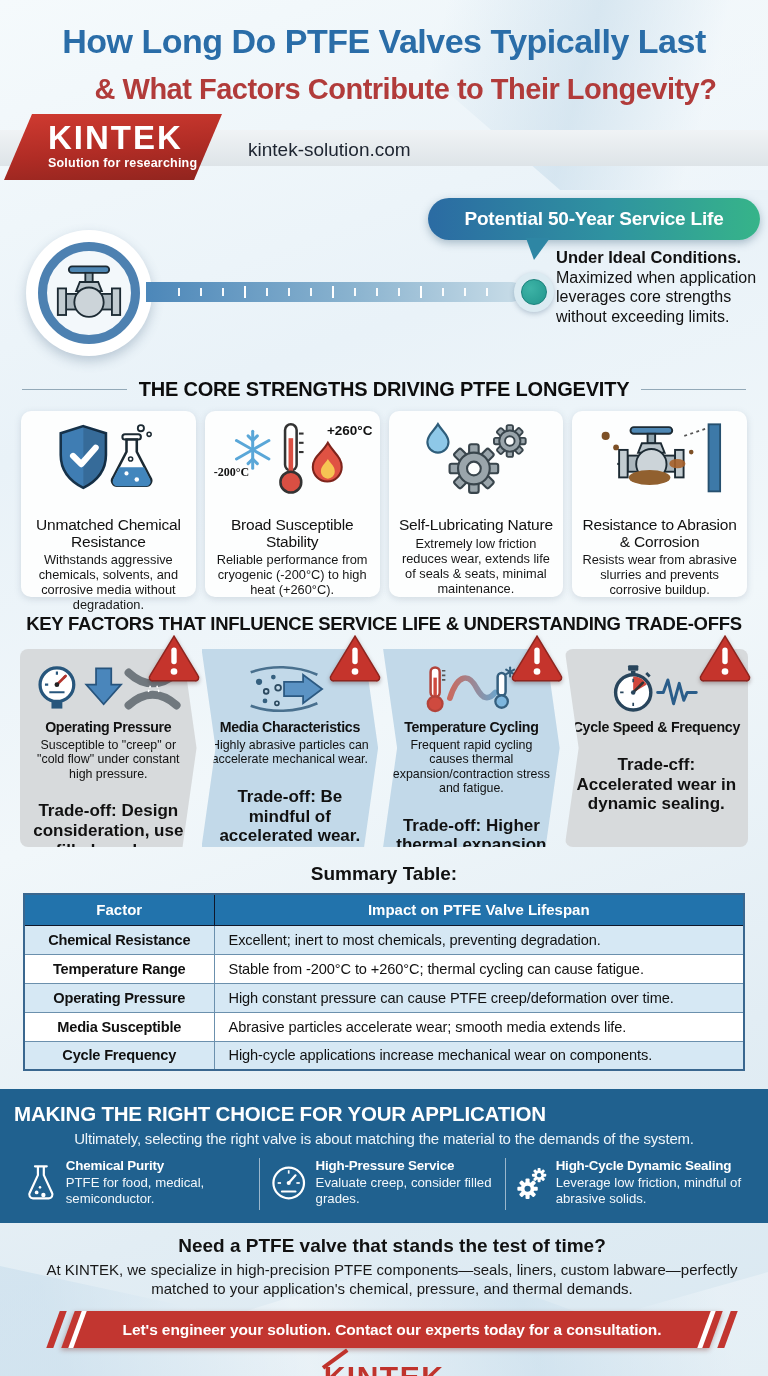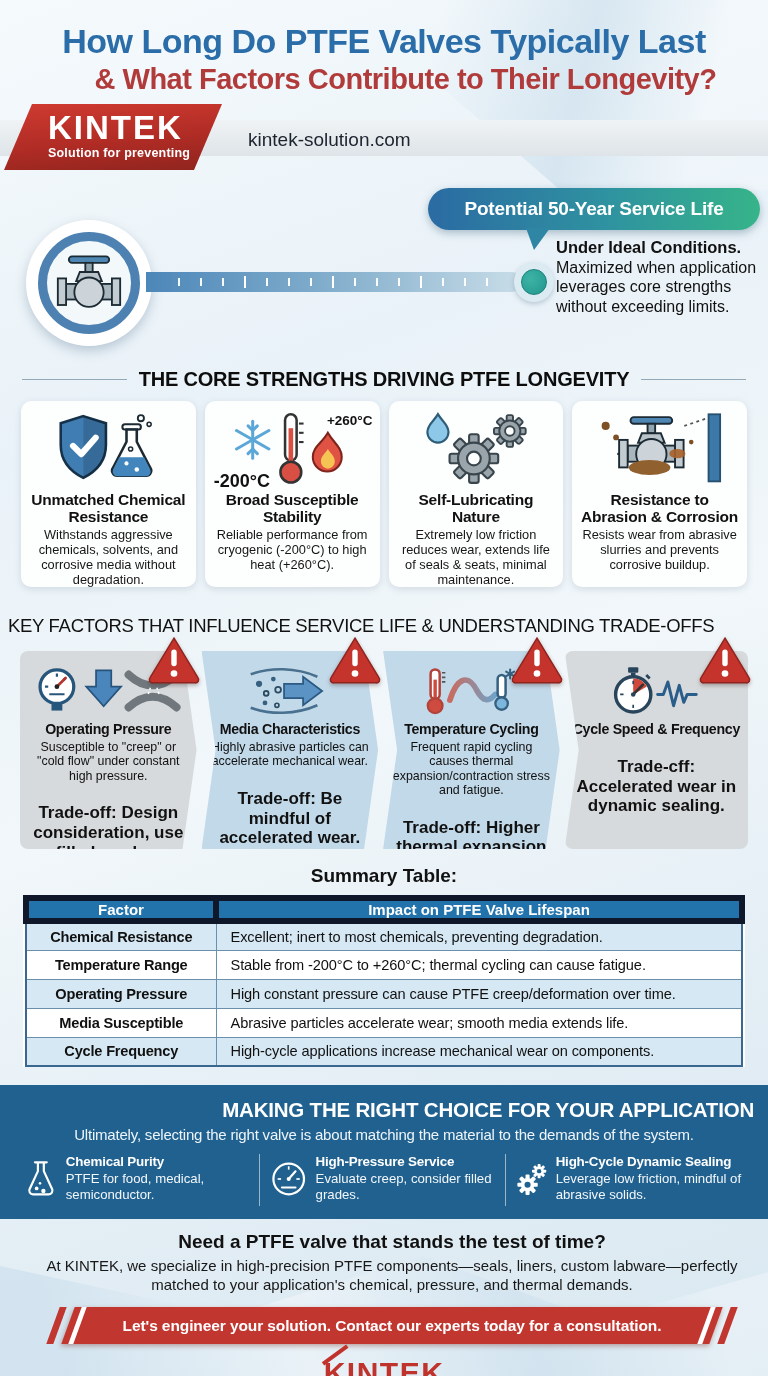--- a/index.html
+++ b/index.html
@@ -13,21 +13,21 @@
     background:linear-gradient(105deg, rgba(255,255,255,0) 35%, rgba(196,218,233,.55) 62%, rgba(255,255,255,.25) 85%);
     clip-path:polygon(18% 0,100% 0,100% 100%,60% 100%); }
   .deco-bottom { position:absolute; bottom:0; left:0; width:768px; height:200px; z-index:0;
     background:linear-gradient(75deg, rgba(199,221,236,.55) 8%, rgba(255,255,255,.35) 38%, rgba(199,221,236,.45) 66%, rgba(255,255,255,.3) 90%);
     clip-path:polygon(0 45%, 30% 70%, 55% 40%, 78% 72%, 100% 48%, 100% 100%, 0 100%); }
   .z { position:relative; z-index:1; }
 
   
   .header { padding-top:22px; text-align:center; }
   .title1 { font-size:34px; font-weight:bold; letter-spacing:-0.5px; color:#2a6da8; }
-  .title2 { font-size:29px; font-weight:bold; letter-spacing:-0.5px; color:#b13b3a; margin-top:2px;padding-left:43px; }
+  .title2 { font-size:29px; font-weight:bold; letter-spacing:-0.5px; color:#b13b3a; margin-top:12px;padding-left:43px; }
 
   
   .brandbar { position:relative; height:68px; margin-top:8px; }
   .strip { position:absolute; left:0; right:0; top:16px; height:36px;
     background:linear-gradient(#f0f3f5,#dee4e8); }
   .ribbon { position:absolute; left:4px; top:0; width:218px; height:66px;
     background:linear-gradient(175deg,#d03b31 0%,#b02c25 55%,#8f241e 100%);
     clip-path:polygon(28px 0,100% 0,calc(100% - 28px) 100%,0 100%);
     color:#fff; padding:7px 0 0 44px; }
   .ribbon-name { font-size:33px; font-weight:bold; letter-spacing:2px; line-height:1; }
@@ -56,59 +56,59 @@
   .badge-tail { position:absolute; left:526px; top:50px; width:0; height:0;
     border-left:8px solid transparent; border-right:16px solid transparent; border-top:22px solid #2e86a4; }
   .note { position:absolute; left:556px; top:60px; width:208px; }
   .note-title { font-size:16.5px; font-weight:bold; line-height:1.2; }
   .note-body { font-size:16px; line-height:1.22; }
 
   
   .sec-heading { display:flex; align-items:center; gap:12px; margin:14px 22px 10px; font-weight:bold; font-size:20px;
     letter-spacing:-0.2px; color:#0d0d0d; white-space:nowrap; justify-content:center; }
   .sec-heading.lines::before, .sec-heading.lines::after { content:""; flex:1; height:1.5px; background:#93a9b8; }
-  .sec-heading2 { font-weight:normal; font-size:18.5px; letter-spacing:-0.3px; margin:28px 8px 10px; white-space:nowrap; }
+  .sec-heading2 { text-align:center; font-weight:bold; font-size:18.5px; letter-spacing:-0.3px; margin:16px 8px 10px; white-space:nowrap; }
 
   
   .cards4 { display:flex; gap:9px; padding:0 21px; }
   .cs-card { flex:1; background:#fdfefe; border-radius:10px; box-shadow:0 2px 7px rgba(100,120,140,.22);
     padding:10px 7px 8px; text-align:center; height:186px; }
   .cs-icon { height:76px; display:flex; align-items:center; justify-content:center; position:relative; }
-  .cs-title { font-size:15.5px; font-weight:bold; line-height:1.08; margin:5px 0 3px; letter-spacing:-0.2px; }
+  .cs-title { font-size:15.5px; font-weight:normal; line-height:1.08; margin:20px 0 3px; letter-spacing:-0.2px; }
   .cs-desc { font-size:12.8px; line-height:1.17; color:#161616; }
   .t-high { position:absolute; right:0px; top:2px; font-size:13.5px; font-weight:bold; }
-  .t-low  { position:absolute; left:2px; top:60px; font-size:18px; font-weight:bold; }
+  .t-low  { position:absolute; left:2px; top:44px; font-size:12px; font-weight:bold;font-family:Liberation Serif, serif; }
 
   
   .kf-row { display:flex; gap:5px; padding:0 20px; margin-top:14px; }
   .kf-wrap { flex:1; position:relative; }
   .kf-card { height:198px; padding:12px 8px 6px; text-align:center; }
   .kf-gray { background:#d7dadc; }
   .kf-blue { background:#c2d9e9; }
   .clip-first { clip-path:polygon(0 0,calc(100% - 14px) 0,100% 50%,calc(100% - 14px) 100%,0 100%); border-radius:8px; }
   .clip-mid   { clip-path:polygon(0 0,calc(100% - 14px) 0,100% 50%,calc(100% - 14px) 100%,0 100%,14px 50%); }
   .clip-last  { clip-path:polygon(0 0,100% 0,100% 100%,0 100%,14px 50%); border-radius:8px; }
   .kf-icon { height:56px; display:flex; align-items:center; justify-content:center; }
   .kf-title { font-size:14.2px; font-weight:bold; white-space:nowrap; margin-top:2px; letter-spacing:-0.3px; }
   .kf-desc { font-size:12.4px; line-height:1.16; margin-top:3px; }
   .kf-trade { font-size:17px; line-height:1.16; margin-top:20px;font-weight:bold; }
   .warning { position:absolute; top:-16px; right:-4px; width:54px; height:50px; filter:drop-shadow(0 2px 2px rgba(60,30,30,.35)); }
 
   
   .table-title { text-align:center; font-size:19px; font-weight:bold; margin:16px 0 8px; }
   table.summary { width:722px; margin:0 auto; border-collapse:collapse; border:2px solid #3a678f; background:#fff; }
-  table.summary th { background:#2273ac; color:#fff; font-size:15px; font-weight:bold; height:22px; border:6px solid #0f172a; }
+  table.summary th { background:#2273ac; color:#fff; font-size:15px; font-weight:bold; height:31px; border:1px solid #0f172a; }
   table.summary td { border:1px solid #6b90ad; height:29px; font-size:14.6px; }
   td.factor { font-weight:bold; text-align:center; width:190px; letter-spacing:-0.2px; }
   td.impact { padding-left:14px; letter-spacing:-0.1px; }
   tr.alt td { background:#d6e8f4; }
 
   
   .choice { background:#20618f; color:#fff; margin-top:18px; padding:13px 14px 13px; }
-  .choice-title { text-align:right; font-size:20.5px; font-weight:bold; letter-spacing:-0.2px; }
+  .choice-title { text-align:left; font-size:20.5px; font-weight:bold; letter-spacing:-0.2px; }
   .choice-sub { text-align:center; font-size:15px; margin-top:4px; color:#eef5fa; letter-spacing:-0.2px; }
   .choice-cols { display:flex; margin-top:11px; }
   .choice-col { flex:1; display:flex; gap:8px; padding:0 8px 0 10px; align-items:flex-start; }
   .choice-col + .choice-col { border-left:1px solid rgba(255,255,255,.55); }
   .col-title { font-size:13.4px; font-weight:bold; white-space:nowrap; letter-spacing:-0.2px; }
   .col-desc { font-size:13.2px; line-height:1.18; margin-top:2px; color:#f2f7fb; }
 
   
   .cta { text-align:center; margin-top:12px;padding-left:16px; }
   .cta-title { font-size:19px; font-weight:bold; }
@@ -137,21 +137,21 @@
 
   <header class="header z">
     <div class="title1">How Long Do PTFE Valves Typically Last</div>
     <div class="title2">&amp; What Factors Contribute to Their Longevity?</div>
   </header>
 
   <div class="brandbar z">
     <div class="strip"></div>
     <div class="ribbon">
       <div class="ribbon-name">KINTEK</div>
-      <div class="ribbon-tag">Solution for preventing</div>
+      <div class="ribbon-tag">Solution for researching</div>
     </div>
     <div class="brand-url">kintek-solution.com</div>
   </div>
 
   <section class="service z">
     <div class="valve-outer">
       <div class="valve-ring">
         <svg width="66" height="60" viewBox="0 0 72 64">
           <rect x="14" y="3" width="44" height="7" rx="3.5" fill="#4e87b4" stroke="#1c2a33" stroke-width="2"></rect>
           <rect x="32" y="10" width="8" height="10" fill="#93a7b1" stroke="#1c2a33" stroke-width="2"></rect>

